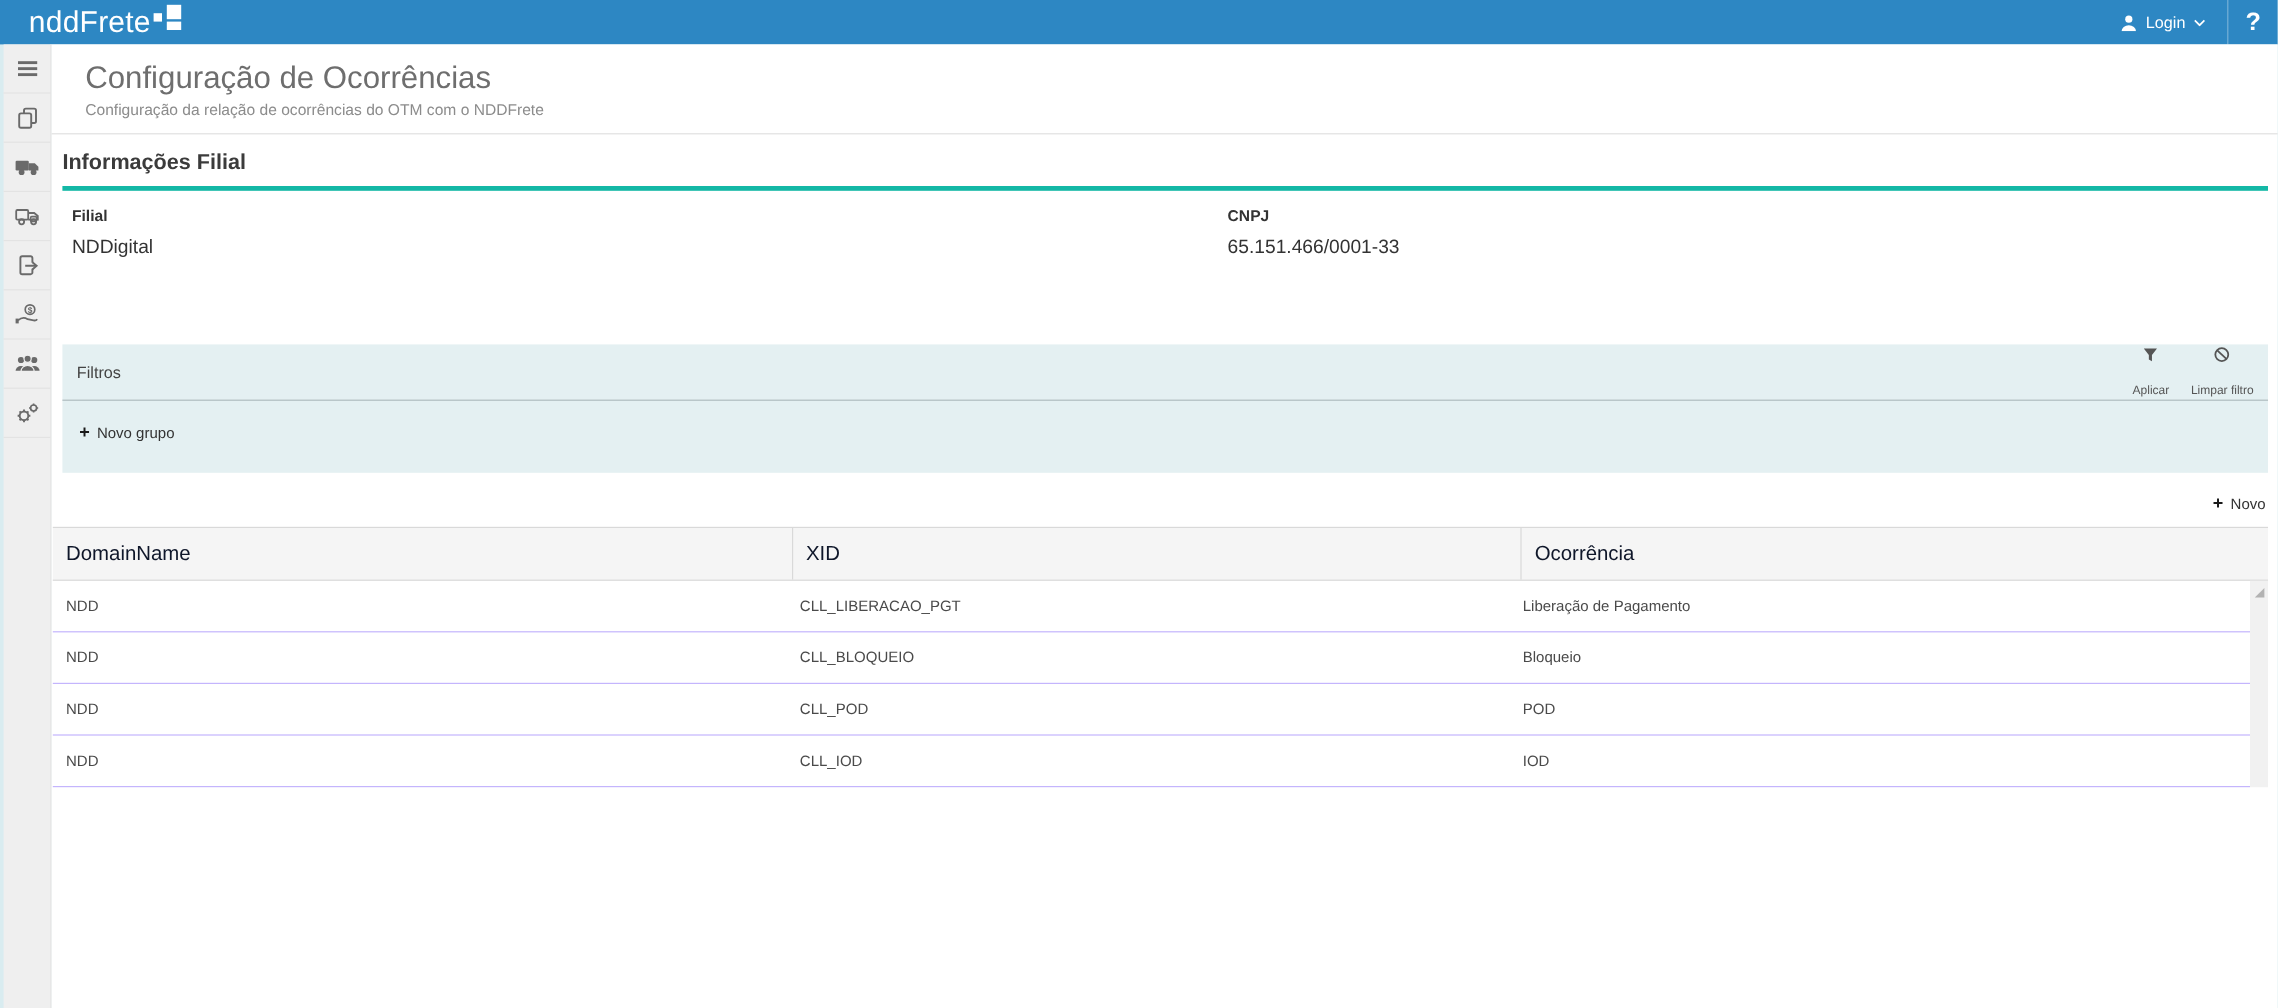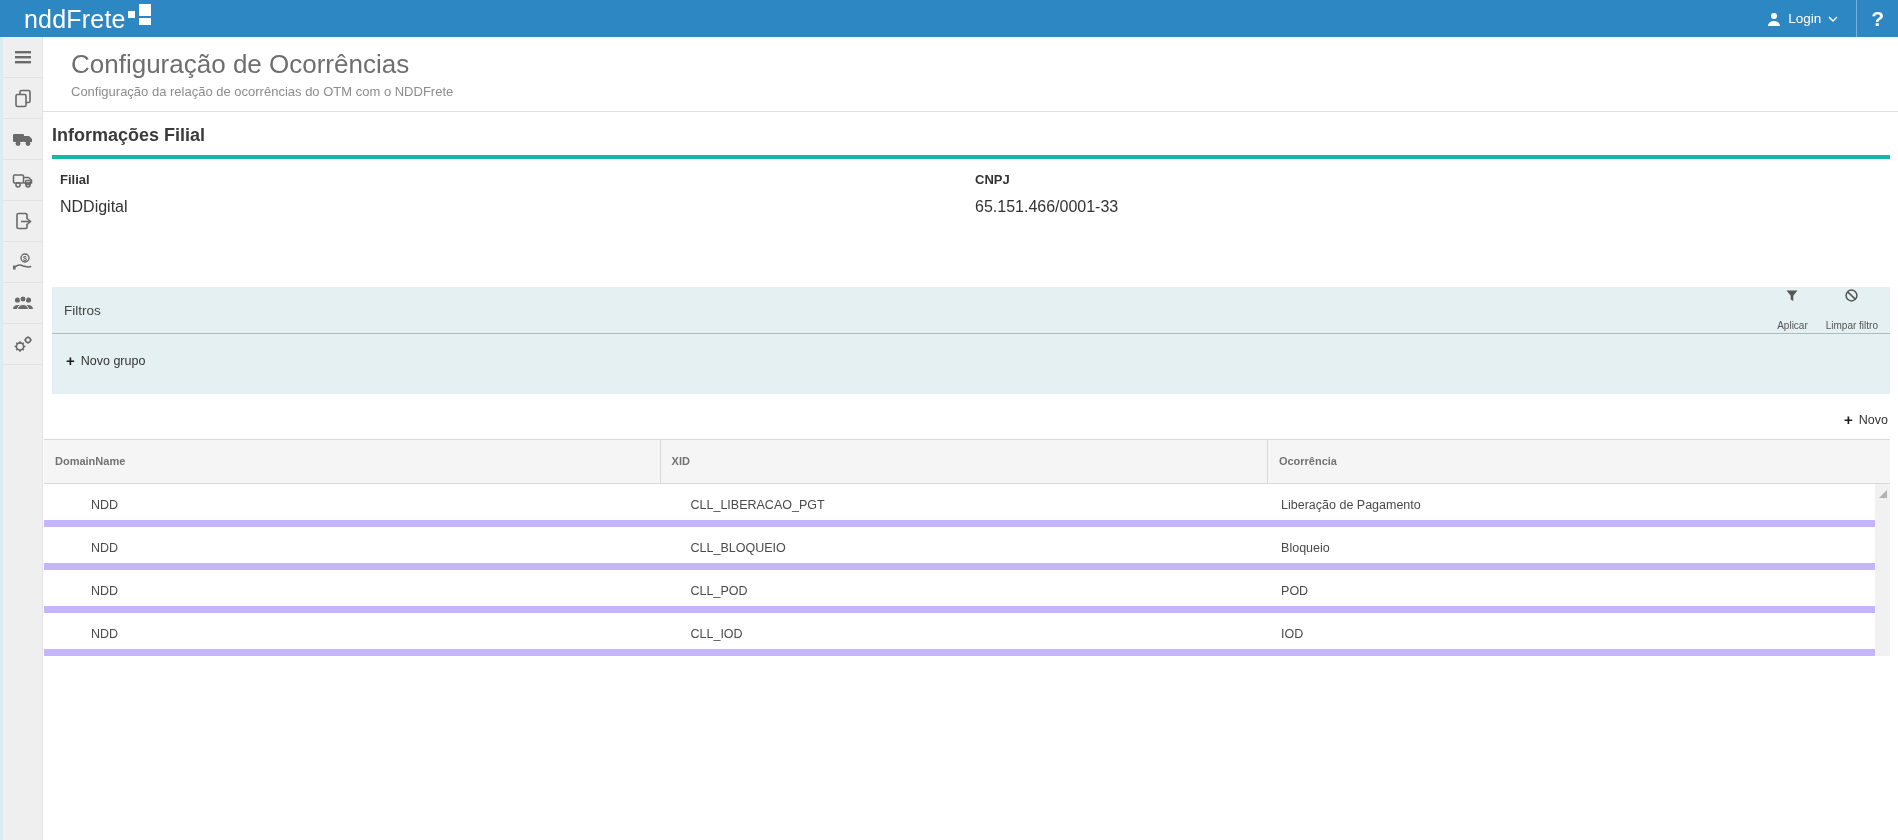--- a/index.html
+++ b/index.html
@@ -33,46 +33,46 @@
   
   .main { position:absolute; left:43px; top:37px; right:0; bottom:0; background:#fff; }
 
   .title-block { padding:11px 8px 12px 28px; border-bottom:1px solid #e0e0e0; }
   .page-title { font-size:26px; font-weight:400; color:#6e6e6e; line-height:32px; }
   .page-subtitle { font-size:13px; color:#8c8c8c; margin-top:4px; }
 
   .section-head { margin:0 8px 0 9px; padding:13px 0 9px 0; border-bottom:4px solid #14b8a6;
     font-size:18px; font-weight:600; color:#3b3b3b; }
 
-  .fields { margin:0 8px 0 9px; padding:13px 0 0 8px; display:grid; grid-template-columns:50% 50%; }
+  .fields { margin:0 8px 0 9px; padding:13px 0 0 8px; display:grid; grid-template-columns:50% 50%;gap:48px; }
   .field-label { font-size:13px; font-weight:bold; color:#333; }
   .field-value { font-size:16px; color:#333; margin-top:11px; }
 
   
   .filters { margin:71px 8px 0 9px; background:#e4f0f2; }
   .filters-head { height:47px; display:flex; align-items:center; padding:0 12px;
     border-bottom:1px solid #aebcbf; }
   .filters-title { font-size:13.5px; color:#444; }
   .filters-actions { margin-left:auto; display:flex; align-items:center; gap:18px; }
   .filter-btn { display:flex; align-items:center; gap:18px; font-size:10px; color:#555; cursor:pointer;flex-direction:column; }
   .filters-body { padding:18px 0 24px 14px; }
   .new-group { display:inline-flex; align-items:center; gap:6px; font-size:12.5px; color:#333; cursor:pointer; }
   .plus { font-weight:bold; font-size:15px; color:#1a1a1a; line-height:12px; }
 
   
   .novo-row { margin:0 8px; padding:17px 2px 10px; text-align:right; }
   .novo-btn { display:inline-flex; align-items:center; gap:6px; font-size:12.5px; color:#333; cursor:pointer; }
 
   .grid { margin:0 8px 0 1px; border-top:1px solid #d9d9d9; }
   .thead { display:flex; height:44px; background:#f5f5f5; border-bottom:1px solid #d9d9d9; }
-  .th { font-size:11px; font-weight:bold; color:#737373; line-height:43px; padding-left:11px; }
+  .th { font-size:17px; font-weight:normal; color:#0f172a; line-height:43px; padding-left:11px; }
   .c1 { width:33.4%; } .c2 { width:32.9%; } .c3 { flex:1; }
   .th.c1,.th.c2 { border-right:1px solid #d9d9d9; }
   .tbody { position:relative; padding-right:15px; }
-  .row { display:flex; height:43px; border-bottom:7px solid #c4b5fd; cursor:pointer;padding-left:36px; }
+  .row { display:flex; height:43px; border-bottom:1px solid #c4b5fd; cursor:pointer; }
   .td { font-size:12.5px; color:#4a4a4a; line-height:42px; padding-left:11px;
     white-space:nowrap; overflow:hidden; }
   .scroll-strip { position:absolute; right:0; top:0; bottom:0; width:15px; background:#f1f1f1; }
   .scroll-grip { position:absolute; right:3px; top:6px; width:0; height:0;
     border-left:8px solid transparent; border-bottom:8px solid #a2a2a2; opacity:.8; }
 </style>
 </head>
 <body>
 
 <div class="topbar">

